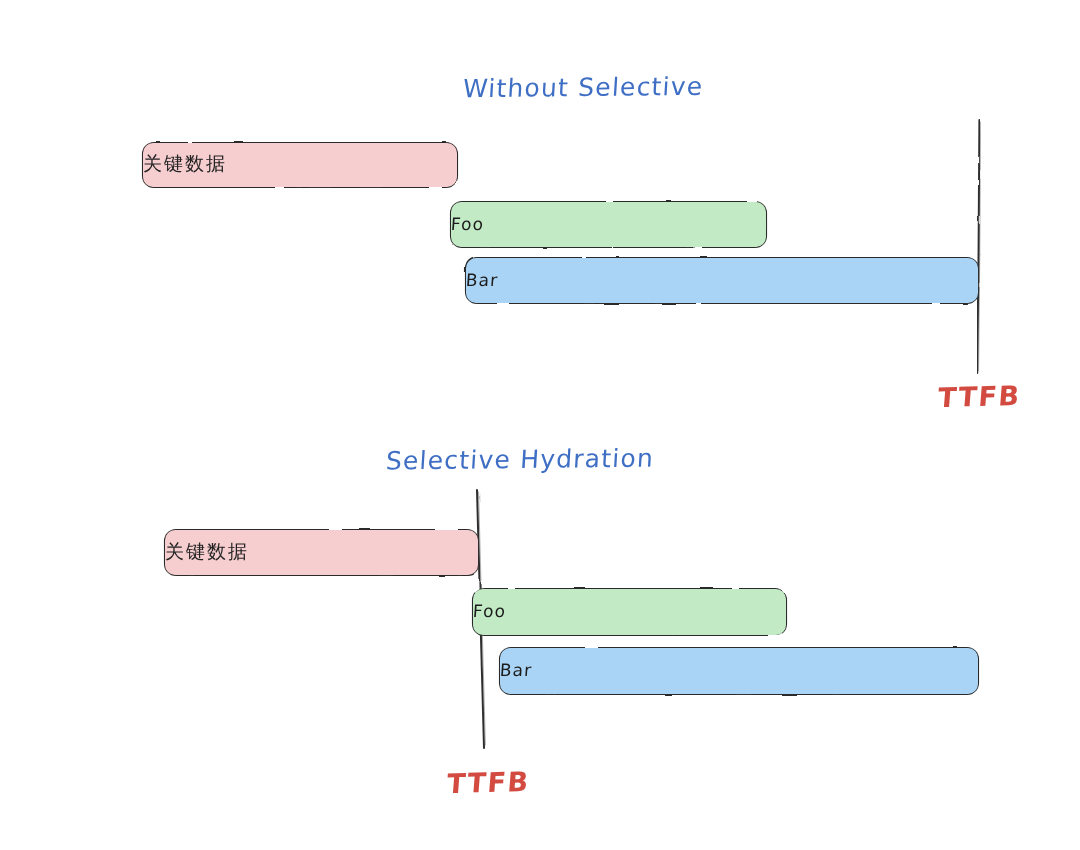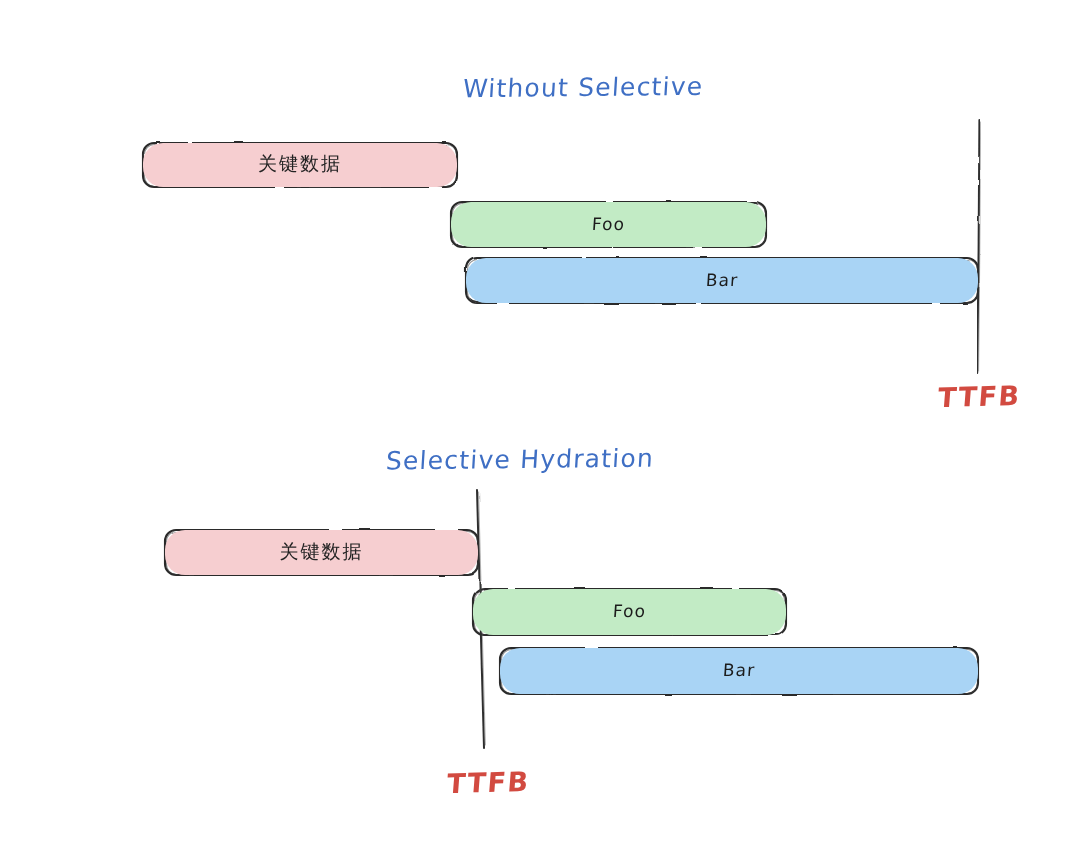--- a/index.html
+++ b/index.html
@@ -50,24 +50,23 @@
     letter-spacing: 1.5px;
     color: #d24a40;
     white-space: nowrap;
     transform: skewX(-6deg) rotate(-1.6deg);
   }
 
   
   .bar {
     position: absolute;
     box-sizing: border-box;
-    border-radius: 20px;
+    border-radius: 10px;
     display: flex;
     align-items: center;
-    justify-content: center;
     font-size: 17px;
     letter-spacing: 1.1px;
     color: #1c1c1c;
   }
   .bar-label {
     position: relative;
     top: -1px;
     transform: skewX(-4deg);
     font-family: "DejaVu Sans", sans-serif;
   }

